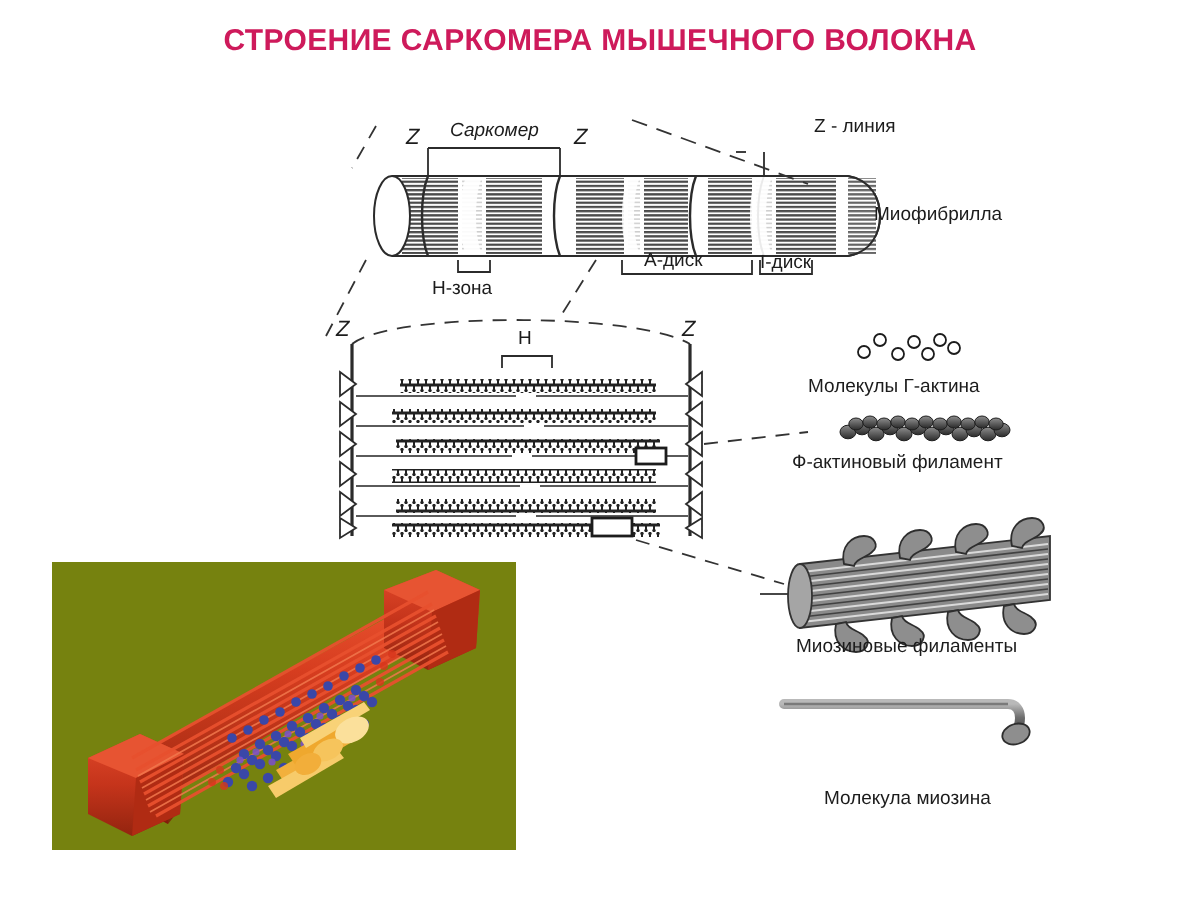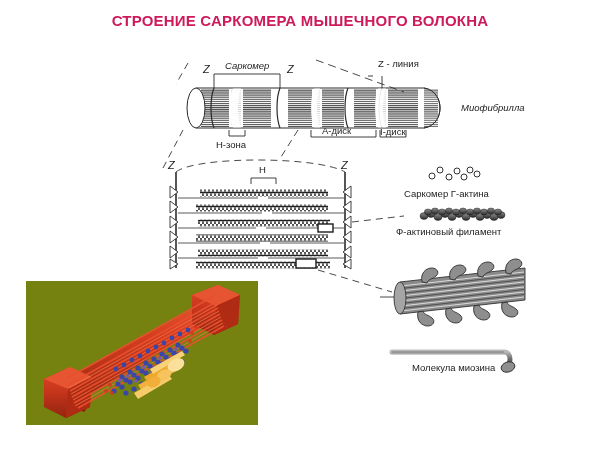--- a/index.html
+++ b/index.html
@@ -288,33 +288,34 @@
     <g>
       <path d="M392 352 L504 352 C508 352 510 355 510 359 C510 363 508 366 505 367" stroke="url(#myoRod)" stroke-width="5" fill="none" stroke-linecap="round"></path>
       <path d="M392 352 L504 352" stroke="#7a7a7a" stroke-width="1.2" fill="none"></path>
       <ellipse cx="508" cy="367" rx="7" ry="5" fill="#8e8e8e" stroke="#2e2e2e" stroke-width="0.9" transform="rotate(-18 508 367)"></ellipse>
     </g>
   </svg>
 
   <div class="lbl lbl-m" style="left:225px; top:60px;font-style:italic;">Саркомер</div>
   <div class="lbl lbl-i" style="left:203px; top:63px;">Z</div>
   <div class="lbl lbl-i" style="left:287px; top:63px;">Z</div>
-  <div class="lbl lbl-m" style="left:378px; top:58px;">Z - линия</div>
-  <div class="lbl lbl-m" style="left:461px; top:102px;font-style:italic;">Миофибрилла</div>
+  <div class="lbl lbl-m" style="left:407px; top:58px;">Z - линия</div>
+  <div class="lbl lbl-m" style="left:437px; top:102px;">Миофибрилла</div>
   <div class="lbl lbl-m" style="left:216px; top:139px;text-align:right;">Н-зона</div>
   <div class="lbl lbl-m" style="left:322px; top:125px;">А-диск</div>
   <div class="lbl lbl-m" style="left:380px; top:126px;">I-диск</div>
 
   <div class="lbl lbl-i" style="left:168px; top:159px;">Z</div>
   <div class="lbl lbl-i" style="left:341px; top:159px;">Z</div>
   <div class="lbl lbl-m" style="left:259px; top:164px;">H</div>
 
-  <div class="lbl lbl-m" style="left:404px; top:188px;">Саркомер  Г-актина</div>
+  <div class="lbl lbl-m" style="left:404px; top:188px;">Молекулы  Г-актина</div>
   <div class="lbl lbl-m" style="left:396px; top:226px;text-align:right;">Ф-актиновый филамент</div>
-  <div class="lbl lbl-m" style="left:412px; top:362px;">Молекула миозина</div>
+  <div class="lbl lbl-m" style="left:398px; top:318px;">Миозиновые филаменты</div>
+  <div class="lbl lbl-m" style="left:412px; top:394px;">Молекула миозина</div>
 
   <div id="photo">
     <svg class="photo-svg" viewBox="0 0 232 144">
       <defs>
         <linearGradient id="prismFace" x1="0" y1="0" x2="0" y2="1">
           <stop offset="0" stop-color="#E2492A"></stop>
           <stop offset="0.5" stop-color="#C5341B"></stop>
           <stop offset="1" stop-color="#93240F"></stop>
         </linearGradient>
         <linearGradient id="prismEnd" x1="0" y1="0" x2="1" y2="1">

